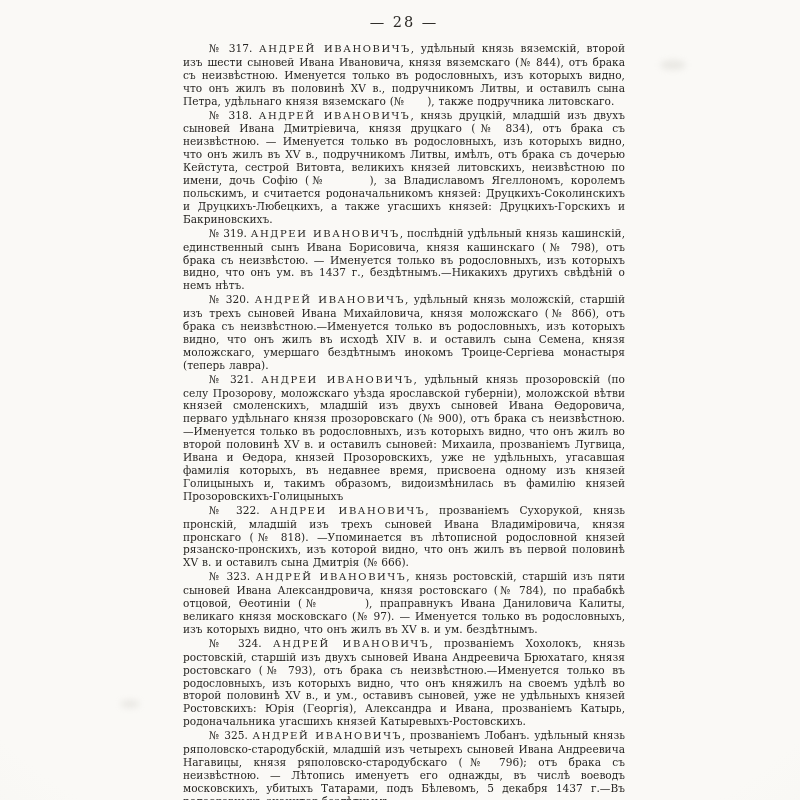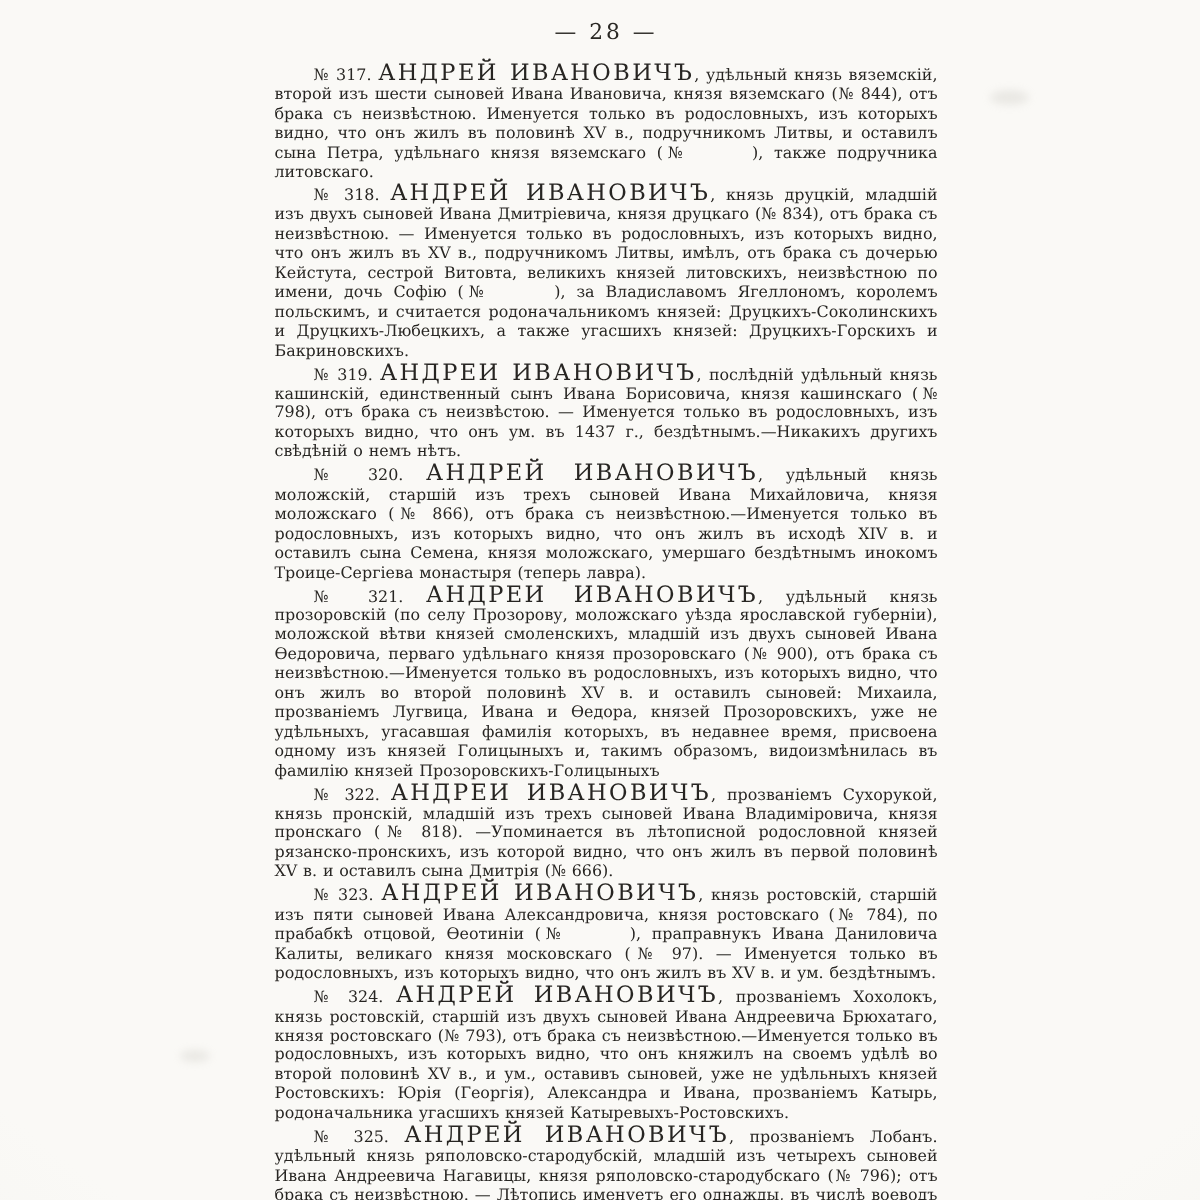--- a/index.html
+++ b/index.html
@@ -44,21 +44,21 @@
     text-indent: 26px;
     font-size: 10.6px;
     line-height: 12.9px;
     word-spacing: 0.5px;
     color: #272522;
   }
   p.entry span.seg-n { font-weight: normal; margin-top: 44px; }
   p.entry span.seg-b { font-weight: normal; }
   p.entry span.seg-i { }
   p.entry span.seg-c {
-    font-size: 15px;
+    font-size: 10px;
     letter-spacing: 1.6px;
     white-space: nowrap;
   }
   
   .smudge {
     position: absolute;
     border-radius: 50%;
     filter: blur(3px);
     opacity: 0.25;
     background: #b9b6ae;

